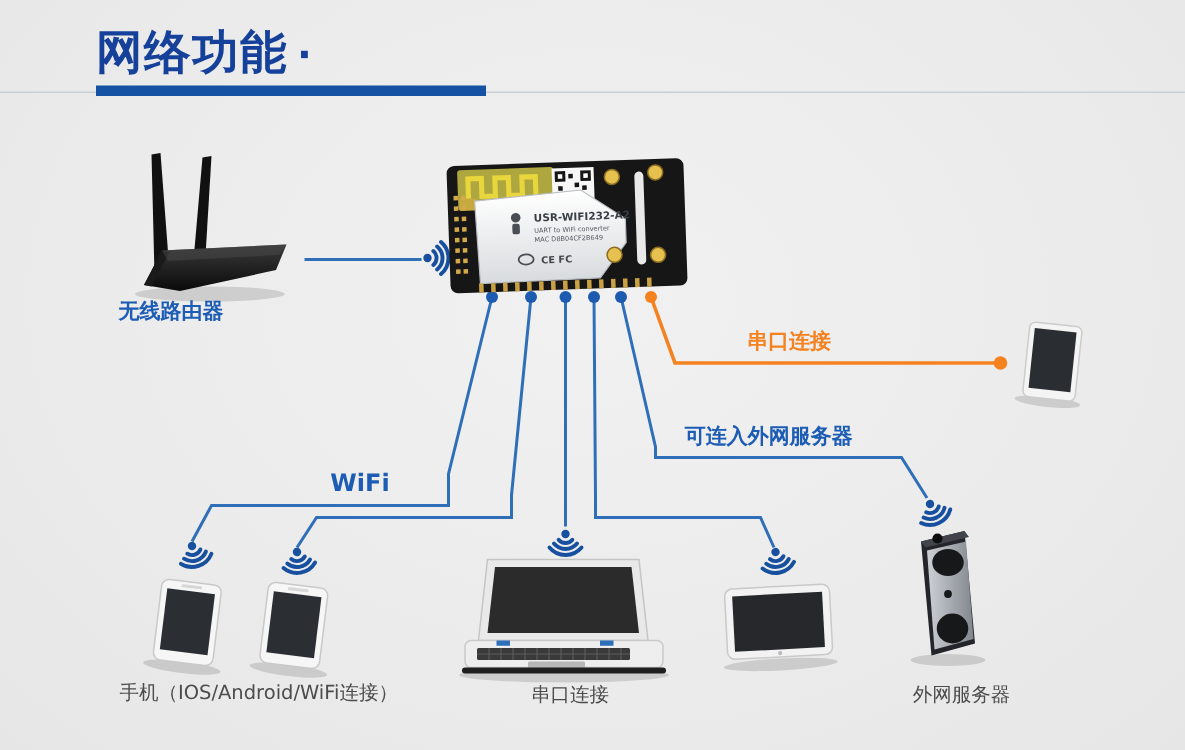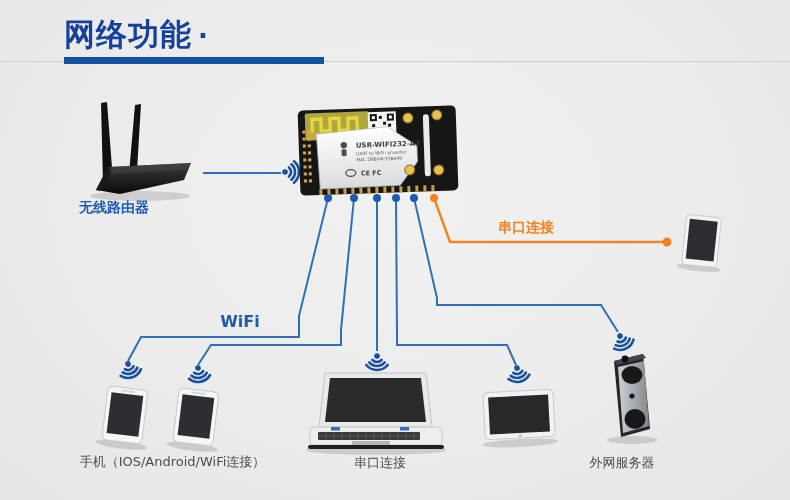--- a/index.html
+++ b/index.html
@@ -21,21 +21,21 @@
   .orangeLabel{color:#f58220;font-weight:bold;text-align:right;}
   .devLabel{color:#4c4c4c;font-size:13px;text-align:center;}
   #lbl-wifi-connect{left:193px;top:149px;width:104px;font-size:15px;}
   #lbl-wifi{left:203px;top:312px;width:74px;font-size:16px;}
   #lbl-ext-server{left:450px;top:282px;width:125px;font-size:14px;}
   #lbl-serial-connect{left:492px;top:219px;width:62px;font-size:14px;}
   #lbl-router{left:79px;top:199px;width:120px;font-size:14px;font-weight:bold;color:#1c5cb4;text-align:left;}
   #lbl-phone{left:50px;top:453px;width:245px;}
   #lbl-laptop{left:318px;top:454px;width:124px;}
   #lbl-tablet{left:457px;top:454px;width:124px;}
-  #lbl-server{left:560px;top:454px;width:124px;text-align:center;}
+  #lbl-server{left:579px;top:454px;width:124px;text-align:center;}
   #lbl-serial-device{left:641px;top:276px;width:124px;}
   svg text{font-family:"DejaVu Sans","Liberation Sans",sans-serif;}
 </style>
 </head>
 <body>
 
 <div id="stage">
 
   <div class="abs" id="titleRow">
     <span id="titleMain">网络功能</span>
@@ -256,19 +256,20 @@
     </g>
 
     <g transform="rotate(6 701 242)">
       <ellipse cx="701" cy="268" rx="22" ry="3.5" fill="rgba(0,0,0,0.13)"></ellipse>
       <rect x="684" y="216" width="35" height="50" rx="4" fill="#f4f4f4" stroke="#cccccc"></rect>
       <rect x="687.5" y="220" width="28" height="40" fill="#2a2d31"></rect>
     </g>
   </svg>
 
   <div class="abs blueLabel" id="lbl-wifi">WiFi</div>
+  <div class="abs blueLabel" id="lbl-ext-server">可连入外网服务器</div>
   <div class="abs orangeLabel" id="lbl-serial-connect">串口连接</div>
 
   <div class="abs" id="lbl-router">无线路由器</div>
   <div class="abs devLabel" id="lbl-phone">手机（IOS/Android/WiFi连接）</div>
   <div class="abs devLabel" id="lbl-laptop">串口连接</div>
   <div class="abs devLabel" id="lbl-server">外网服务器</div>
 </div>
 
 </body></html>

